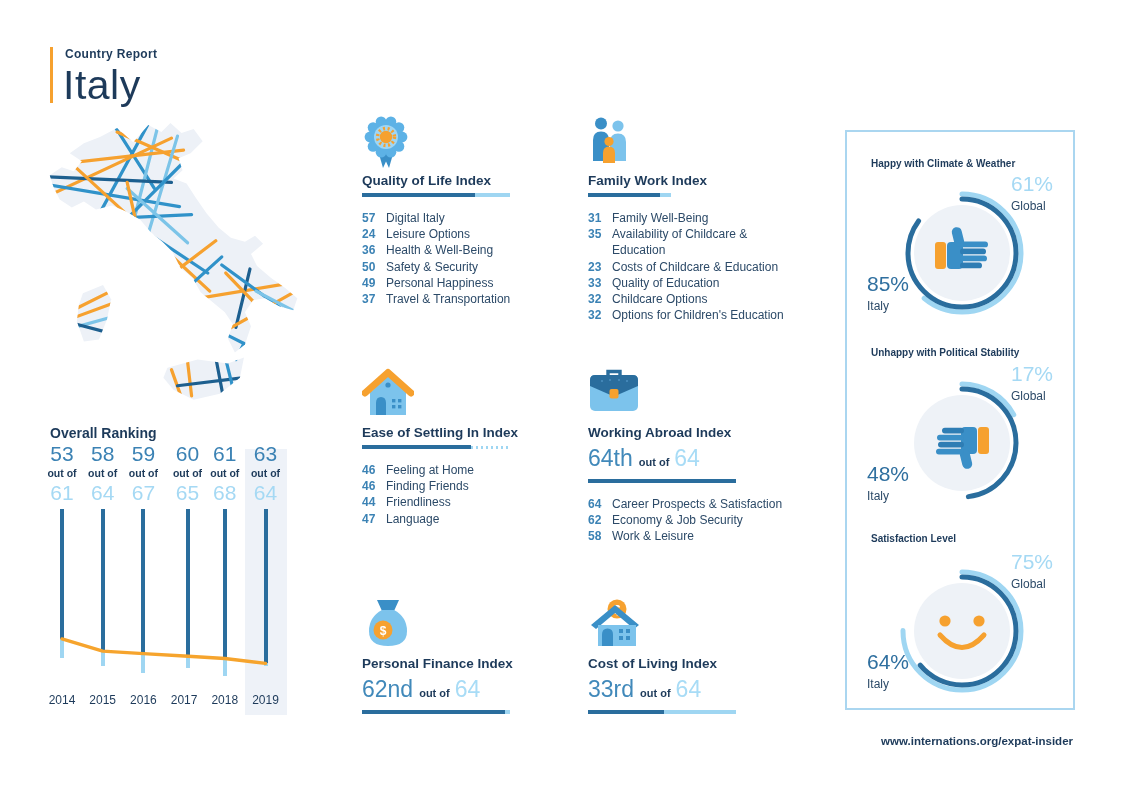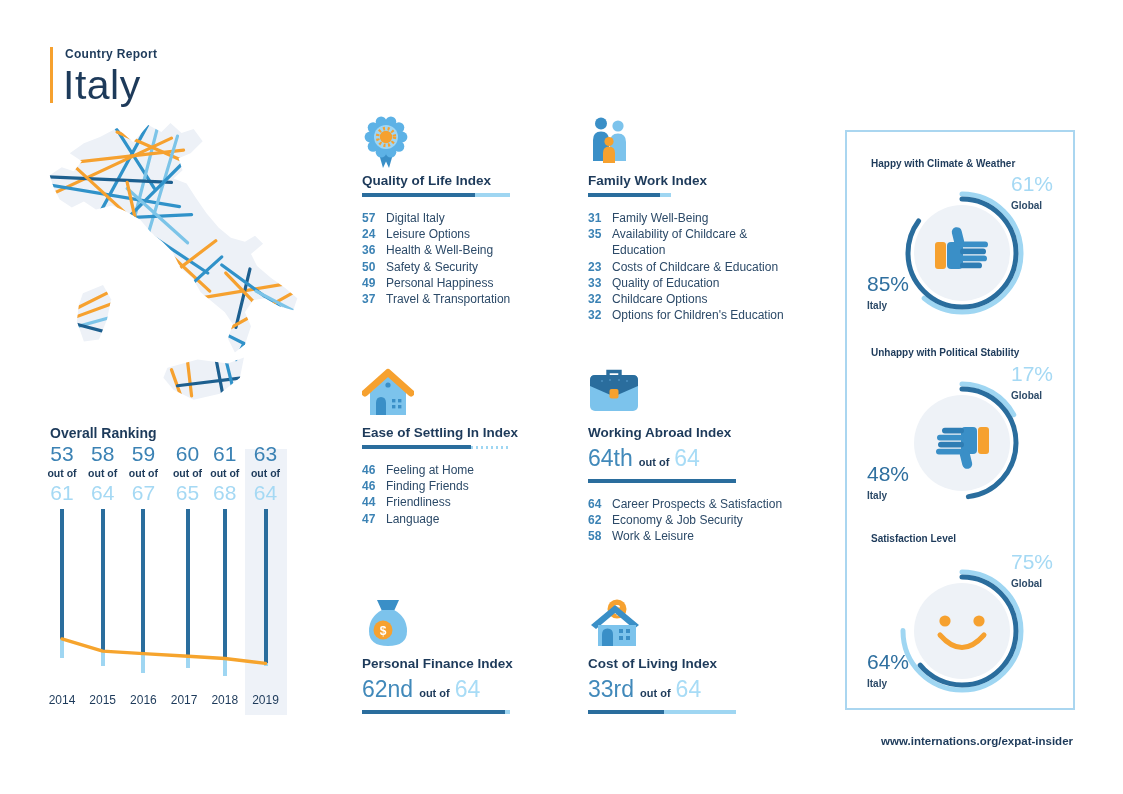--- a/index.html
+++ b/index.html
@@ -46,21 +46,21 @@
   .card-list .num { width:24px; font-size:12px; font-weight:bold; color:#3b82b4; flex:none; }
   .card-list .lbl { font-size:12px; color:#2c4a68; }
 
   
   #gauge-panel { position:absolute; left:845px; top:130px; width:230px; height:580px; border:2px solid #aad6f0; background:#fff; }
   .gauge-section { position:absolute; left:0; width:100%; }
   .gauge-title { position:absolute; left:24px; font-size:10px; font-weight:bold; color:#1d3a5a; white-space:nowrap; }
   .gauge-wrap { position:absolute; left:40px; width:150px; height:150px; }
   .g-label { position:absolute; white-space:nowrap; }
   .g-label .pct { font-size:21px; line-height:24px; }
-  .g-label .lbl { font-size:10px; color:#2c4a68; line-height:20px;font-weight:bold; }
+  .g-label .lbl { font-size:12px; color:#2c4a68; line-height:20px; }
   .g-global { left:124px; top:-6px; }
   .g-global .pct { color:#a5d9f4; }
   .g-italy { left:-20px; top:94px; }
   .g-italy .pct { color:#2f6f9f; }
 
   
   #footer-url { position:absolute; right:50px; top:735px; font-size:11.5px; font-weight:bold; color:#1d3a5a; }
 </style>
 </head>
 <body>

